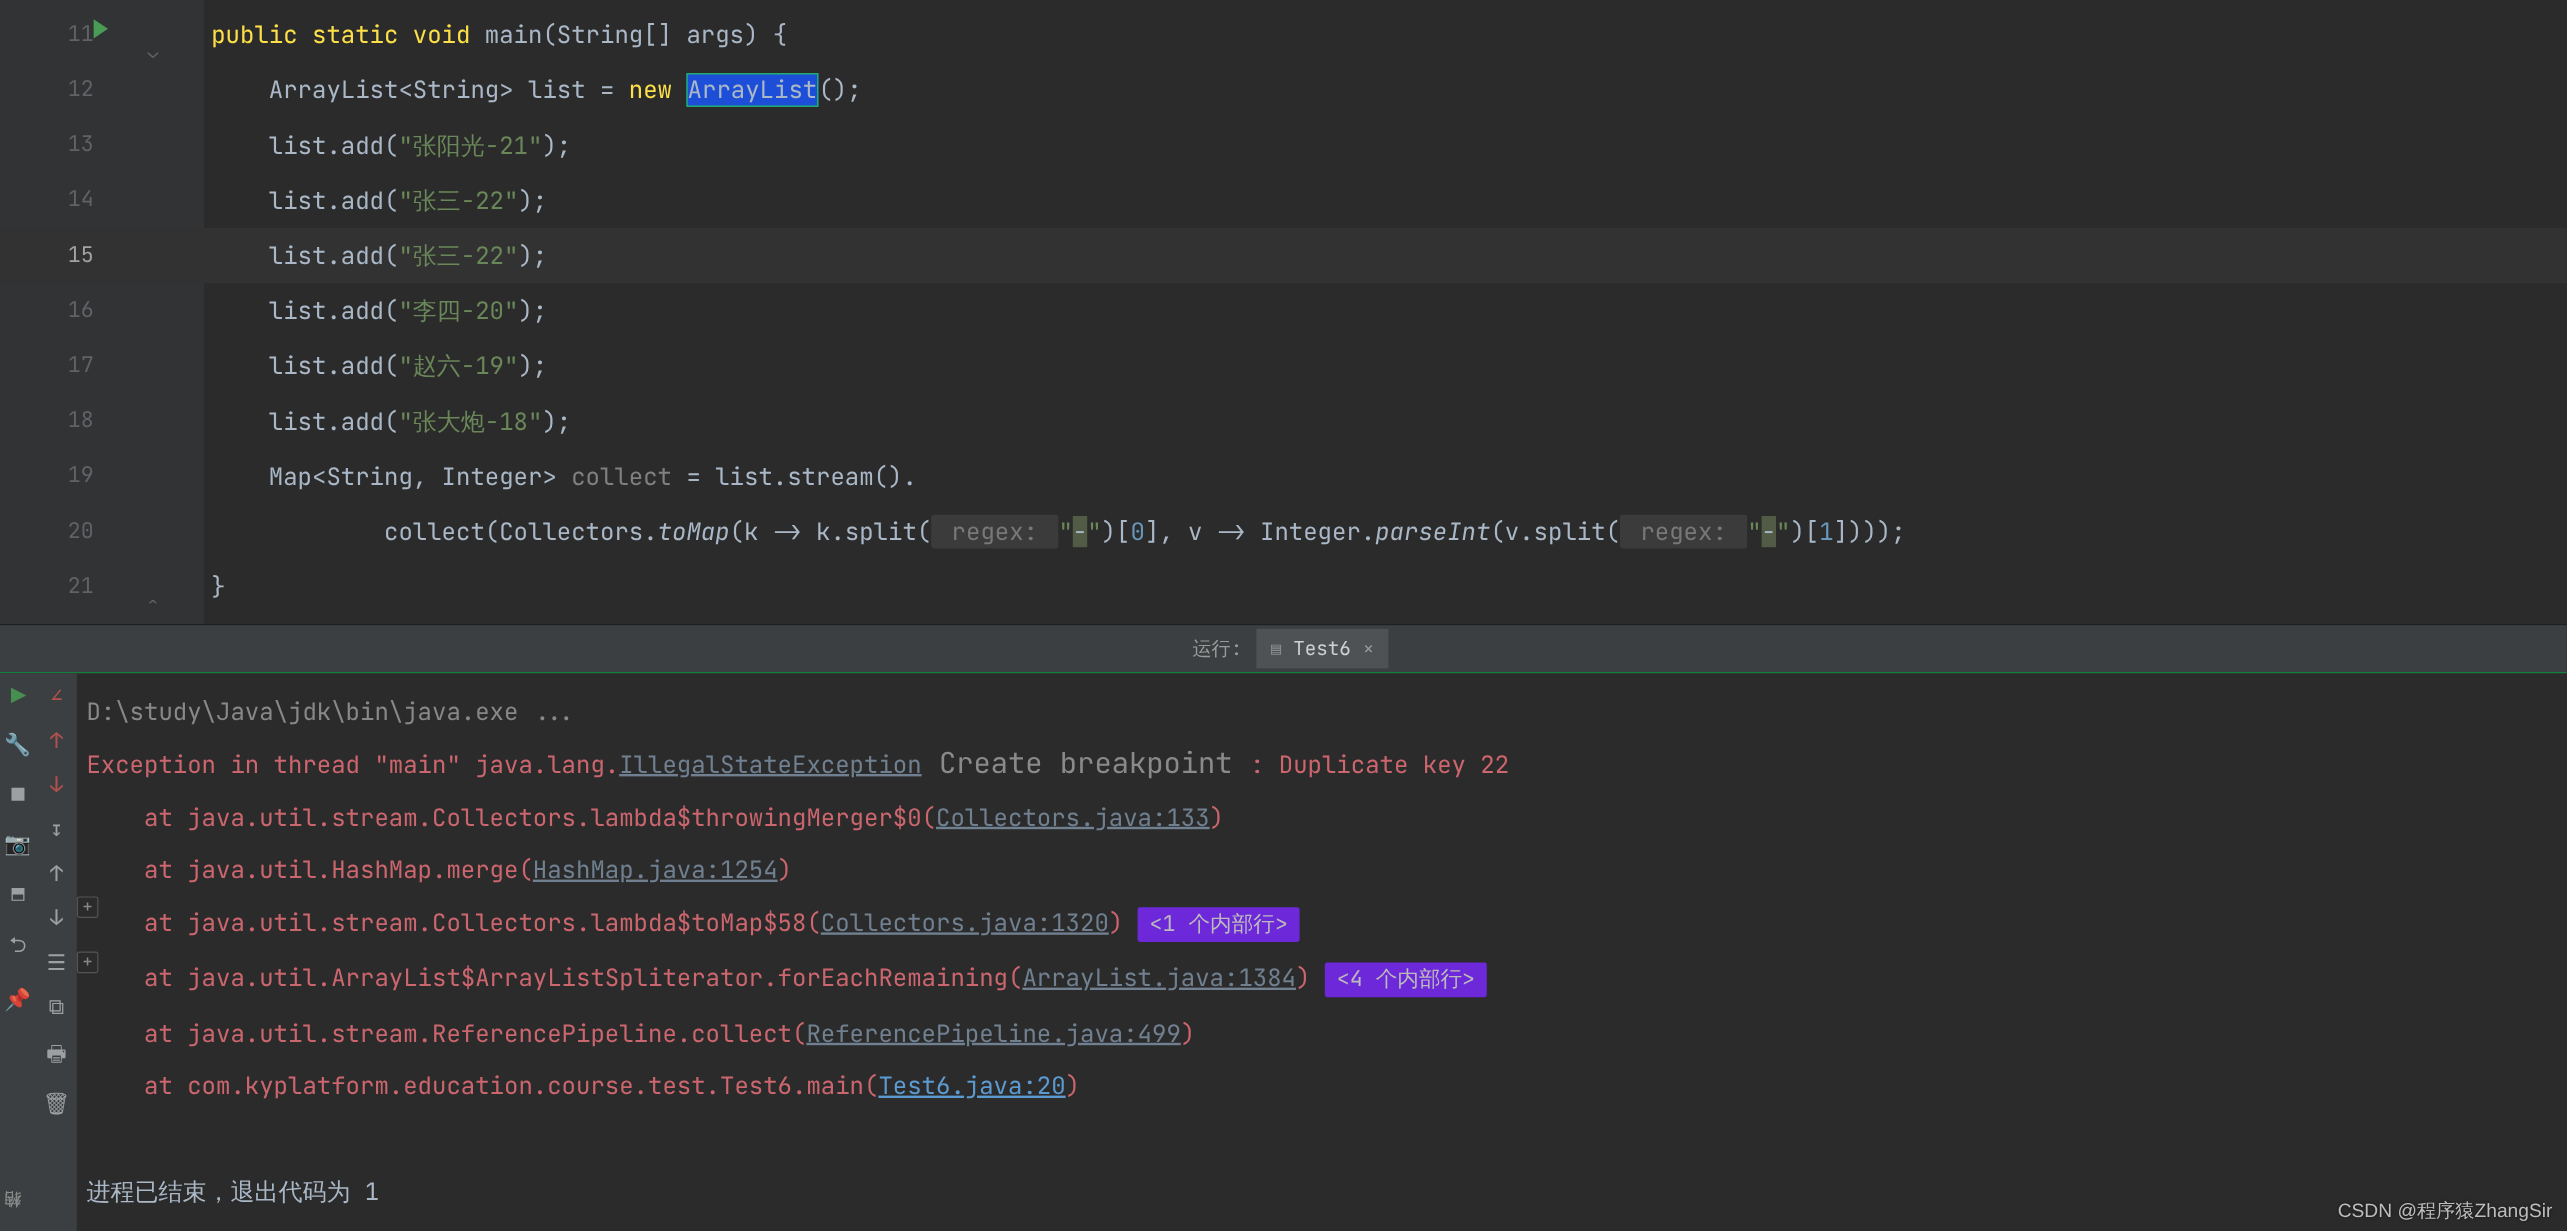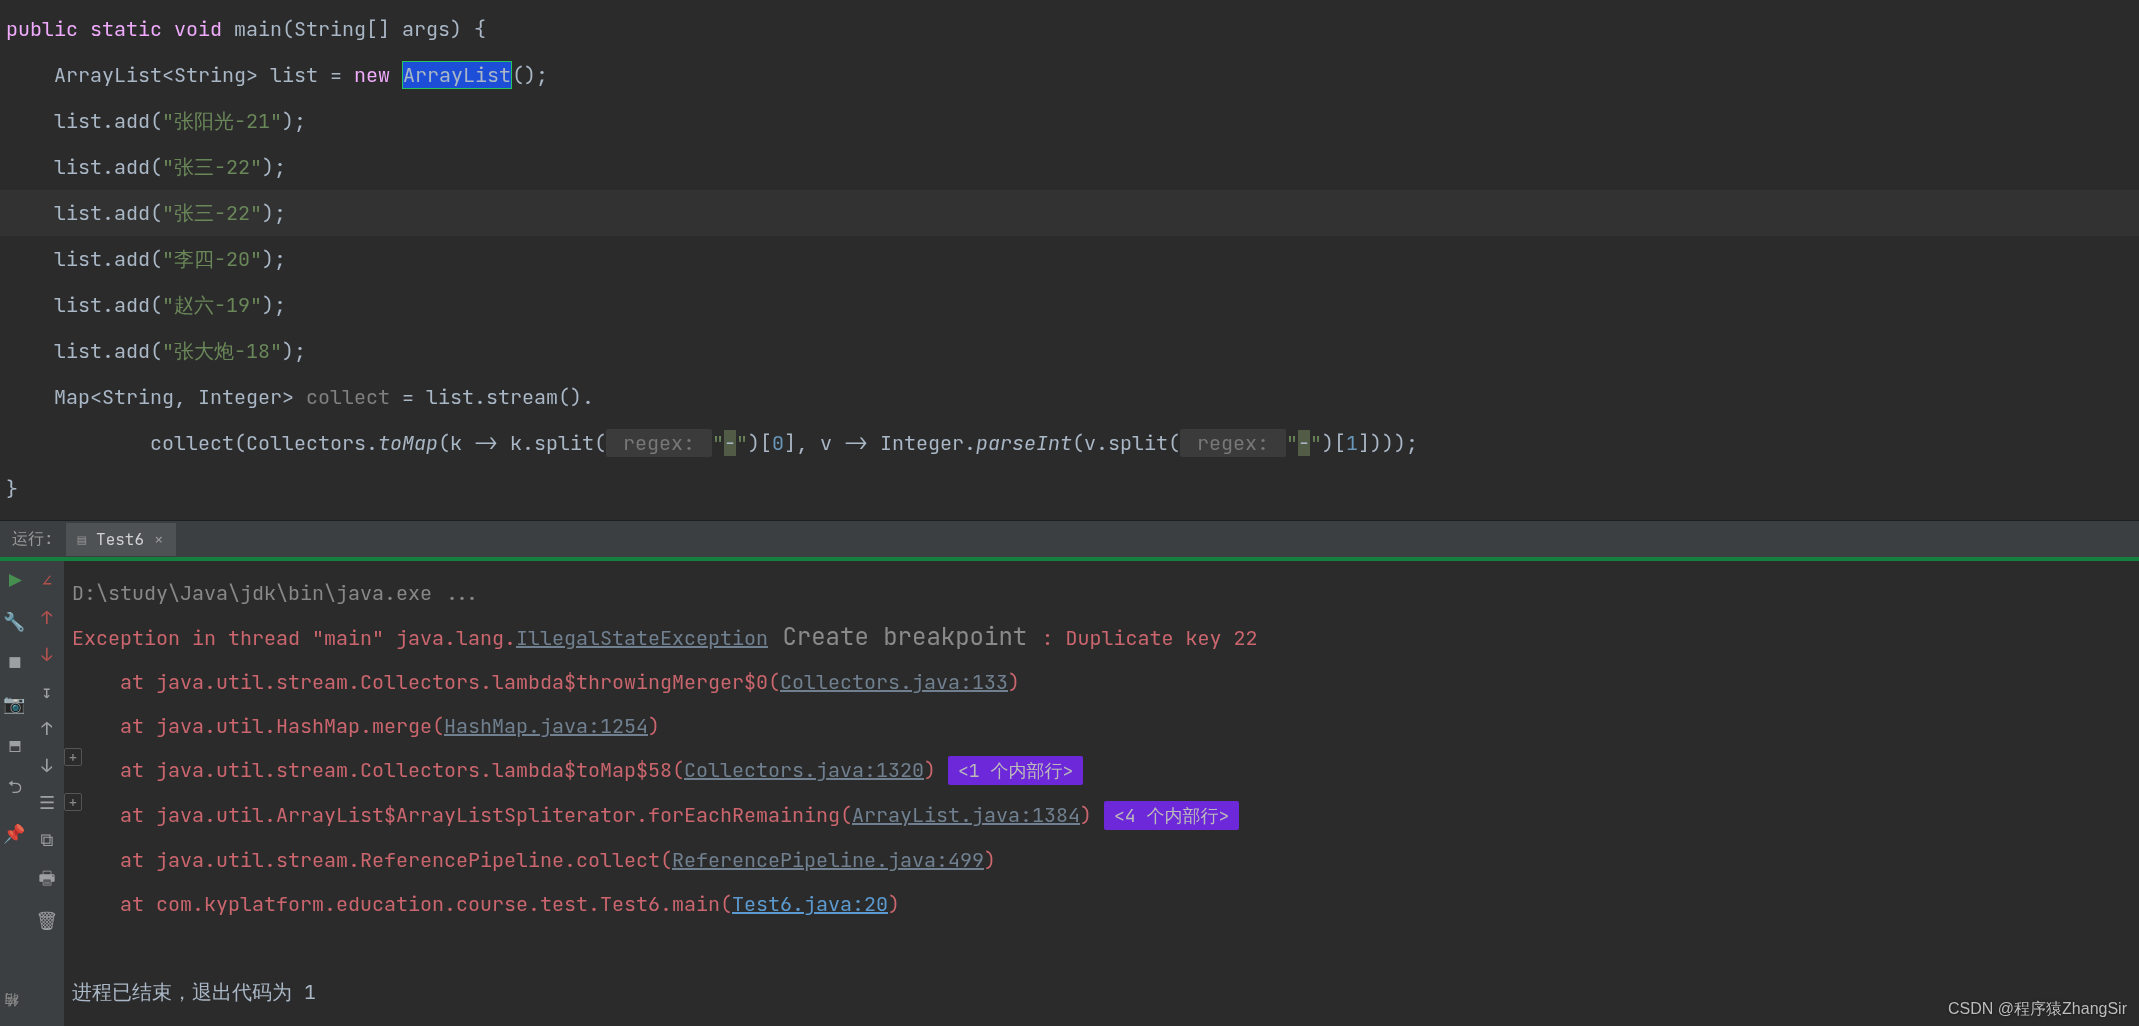--- a/index.html
+++ b/index.html
@@ -38,42 +38,43 @@
   .fold-mark { position:absolute; right: 38px; top:14px; width:14px;height:14px;
     color:#606366; font-size:15px;}
   .code {
     flex: 1;
     font-size: 20px;
     padding-top: 6px;
     white-space: pre;
   }
   .code .line { height:46px; line-height:46px; padding-left: 6px; }
   .code .line.active { background:#323232; }
-  .kw { color:#f0abfc; }
+  .kw { color:#fde047; }
   .str { color:#6a8759; }
   .num { color:#6897bb; }
   .id-it { font-style: italic; color:#a9b7c6;}
   .hint { background:#3b3b3b; color:#787878; font-size:20px; padding:1px 5px; border-radius:2px;}
   .hl { background:#515b45; }
   .hlw { background:#1d4ed8; border:1px solid #22c55e;}
   .gray { color:#808080;}
 
   
   .run-panel {
     height: 506px;
     background:#2b2b2b;
     border-top: 1px solid #1e1f22;
   }
   .run-header {
     height: 40px;
     background: #3c3f41;
     display:flex; align-items:center;
     font-size: 16px;
     color:#bbbbbb;
-    border-bottom:4px solid #15803d;
+    border-bottom:1px solid #15803d;
+    justify-content:center;
   }
   .run-header .lbl { padding: 0 12px; color:#999;}
   .run-tab {
     background:#4e5254; padding: 6px 12px; display:flex; align-items:center; gap:10px;
     color:#d0d0d0;
   }
   .run-tab .tabicon { color:#8c8c8c; font-size:14px;}
   .run-tab .closex { color:#999; font-size:16px; cursor:pointer;}
   .run-body {
     display:flex; height: calc(100% - 40px);
@@ -106,20 +107,33 @@
   .side-label {
     position:absolute; left:2px; bottom:8px; color:#8a8a8a; font-size:14px;
     writing-mode: vertical-rl; transform: rotate(180deg);
   }
   svg.tri { width:13px; height:13px; }
 </style>
 </head>
 <body>
 
 <div class="editor-area">
+  <div class="gutter" id="gutter">
+      <div class="ln">11<div class="run-glyph"></div><div class="fold-mark">⌄</div></div>
+      <div class="ln">12</div>
+      <div class="ln">13</div>
+      <div class="ln">14</div>
+      <div class="ln active">15</div>
+      <div class="ln">16</div>
+      <div class="ln">17</div>
+      <div class="ln">18</div>
+      <div class="ln">19</div>
+      <div class="ln">20</div>
+      <div class="ln">21<div class="fold-mark">⌃</div></div>
+    </div>
   <div class="code" id="code"><div class="line"><span class="kw">public static void</span> main(String[] args) {</div><div class="line">    ArrayList&lt;String&gt; list = <span class="kw">new</span> <span class="hlw">ArrayList</span>();</div><div class="line">    list.add(<span class="str">"张阳光-21"</span>);</div><div class="line">    list.add(<span class="str">"张三-22"</span>);</div><div class="line active">    list.add(<span class="str">"张三-22"</span>);</div><div class="line">    list.add(<span class="str">"李四-20"</span>);</div><div class="line">    list.add(<span class="str">"赵六-19"</span>);</div><div class="line">    list.add(<span class="str">"张大炮-18"</span>);</div><div class="line">    Map&lt;String, Integer&gt; <span class="gray">collect</span> = list.stream().</div><div class="line">            collect(Collectors.<span class="id-it">toMap</span>(k -&gt; k.split(<span class="hint"> regex: </span><span class="str">"</span><span class="hl">-</span><span class="str">"</span>)[<span class="num">0</span>], v -&gt; Integer.<span class="id-it">parseInt</span>(v.split(<span class="hint"> regex: </span><span class="str">"</span><span class="hl">-</span><span class="str">"</span>)[<span class="num">1</span>])));</div><div class="line">}</div></div>
 </div>
 
 <div class="run-panel">
   <div class="run-header">
     <span class="lbl">运行:</span>
     <div class="run-tab">
       <span class="tabicon">▤</span>
       <span>Test6</span>
       <span class="closex">×</span>

